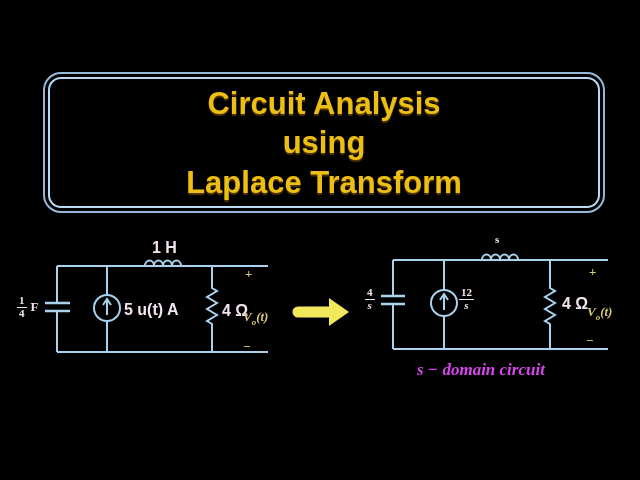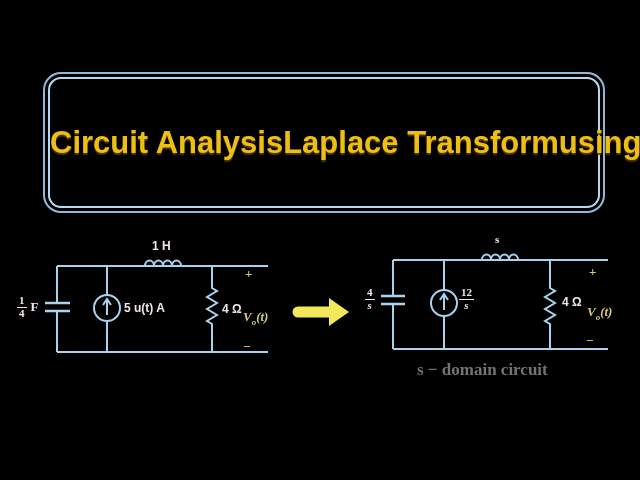--- a/index.html
+++ b/index.html
@@ -3,56 +3,56 @@
 <meta charset="utf-8">
 <style>
   html,body{margin:0;padding:0;background:#000;}
   .canvas{position:relative;width:640px;height:480px;background:#000;overflow:hidden;
           font-family:"Liberation Sans",sans-serif;}
   
   .title-box{position:absolute;left:43px;top:72px;width:562px;height:141px;
              border:2px solid #93b9da;border-radius:18px;box-sizing:border-box;}
   .title-box-inner{position:absolute;left:3px;top:3px;right:3px;bottom:3px;
              border:2px solid #b9d9f2;border-radius:13px;box-sizing:border-box;
-             display:flex;flex-direction:row;justify-content:space-evenly;align-items:center;}
+             display:flex;flex-direction:column;justify-content:space-evenly;align-items:center;}
   .title-line{color:#eebf13;font-weight:bold;font-size:31px;line-height:1;
               text-shadow:0 2px 1px rgba(90,60,0,0.85);white-space:nowrap;}
   
-  .lbl{position:absolute;font-weight:bold;color:#f2e4ee;font-size:12px;
+  .lbl{position:absolute;font-weight:bold;color:#f2e4ee;font-size:16px;
        line-height:1;white-space:nowrap;}
   .serif{font-family:"Liberation Serif",serif;}
   .math{position:absolute;font-family:"Liberation Serif",serif;font-style:italic;
         font-weight:bold;color:#d9c77d;font-size:13px;line-height:1;white-space:nowrap;margin-top:8px;}
   .math sub{font-size:9px;}
   .sign{position:absolute;font-family:"Liberation Serif",serif;font-weight:bold;
         color:#d9c77d;font-size:13px;line-height:1;}
   .frac{display:inline-flex;flex-direction:column;align-items:center;
         font-family:"Liberation Serif",serif;font-weight:bold;color:#f2e4ee;
         font-size:11px;line-height:1.08;}
   .frac .num{border-bottom:1.4px solid #f2e4ee;padding:0 2px;}
   .it{font-style:italic;}
   .cap-group{position:absolute;display:flex;align-items:center;gap:4px;}
-  .caption{position:absolute;font-family:"Liberation Serif",serif;
-           font-weight:bold;color:#737373;font-size:17px;line-height:1;white-space:nowrap;}
+  .caption{position:absolute;font-family:"Liberation Serif",serif;font-style:italic;
+           font-weight:bold;color:#d946ef;font-size:17px;line-height:1;white-space:nowrap;}
   svg{position:absolute;left:0;top:0;}
   svg path,svg circle{fill:none;stroke:#a9d2ee;stroke-width:2;}
   svg .plate{stroke-width:2.5;}
   svg .arrowfill{fill:#f2e85c;stroke:none;}
   svg .arrowshaft{stroke:#f2e85c;stroke-width:11;stroke-linecap:round;}
 </style>
 </head>
 <body>
 
 <div class="canvas">
 
   <div class="title-box">
     <div class="title-box-inner">
       <div class="title-line">Circuit Analysis</div>
+      <div class="title-line">using</div>
       <div class="title-line">Laplace Transform</div>
-      <div class="title-line">using</div>
     </div>
   </div>
 
   <svg width="640" height="480" viewBox="0 0 640 480">
 
     <g>
       <path d="M57,266 H268"></path>
       <path d="M57,352 H268"></path>
       <path d="M57,266 V303 M57,311 V352"></path>
       <path class="plate" d="M45,303 H70 M45,311 H70"></path>

